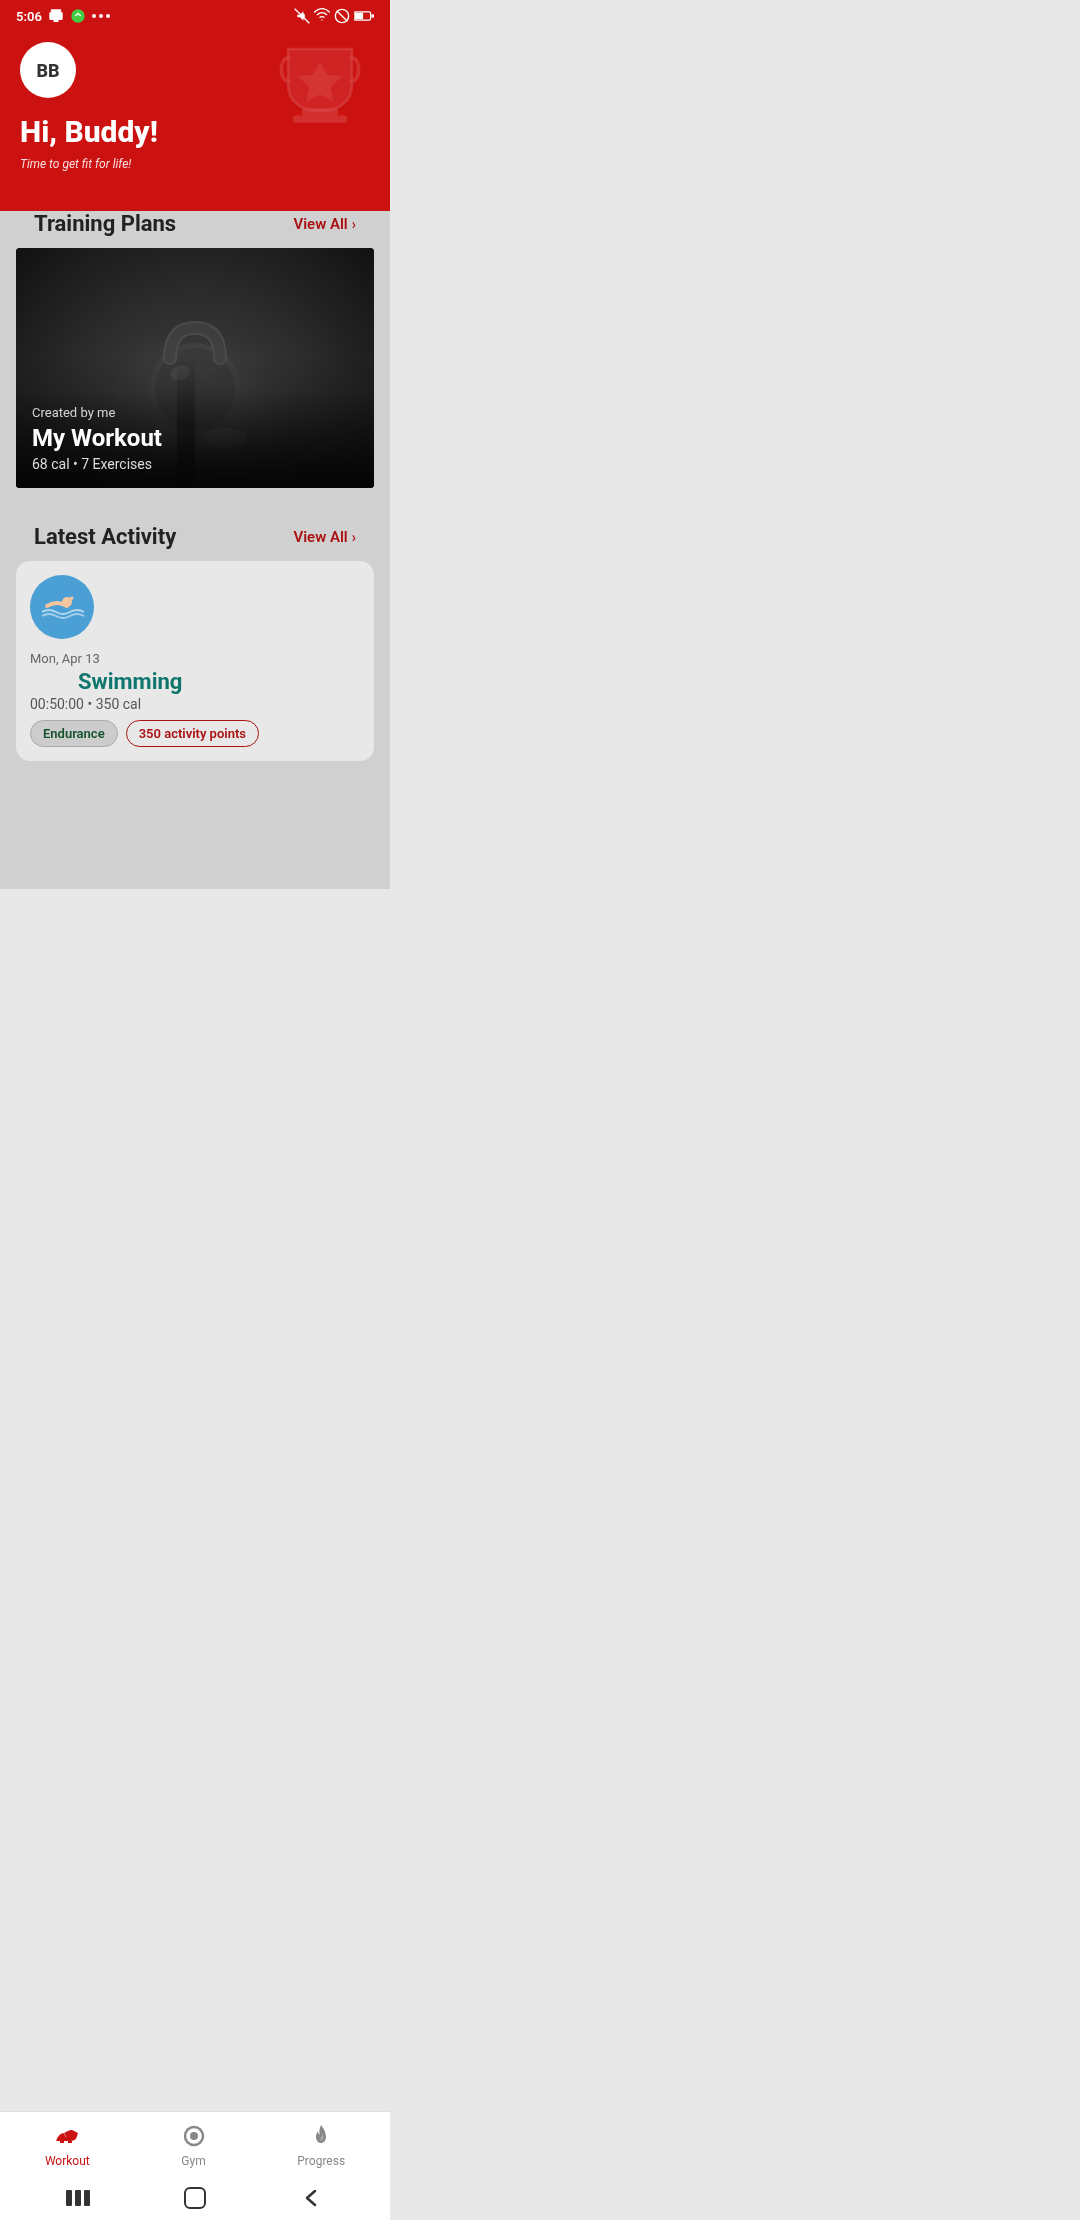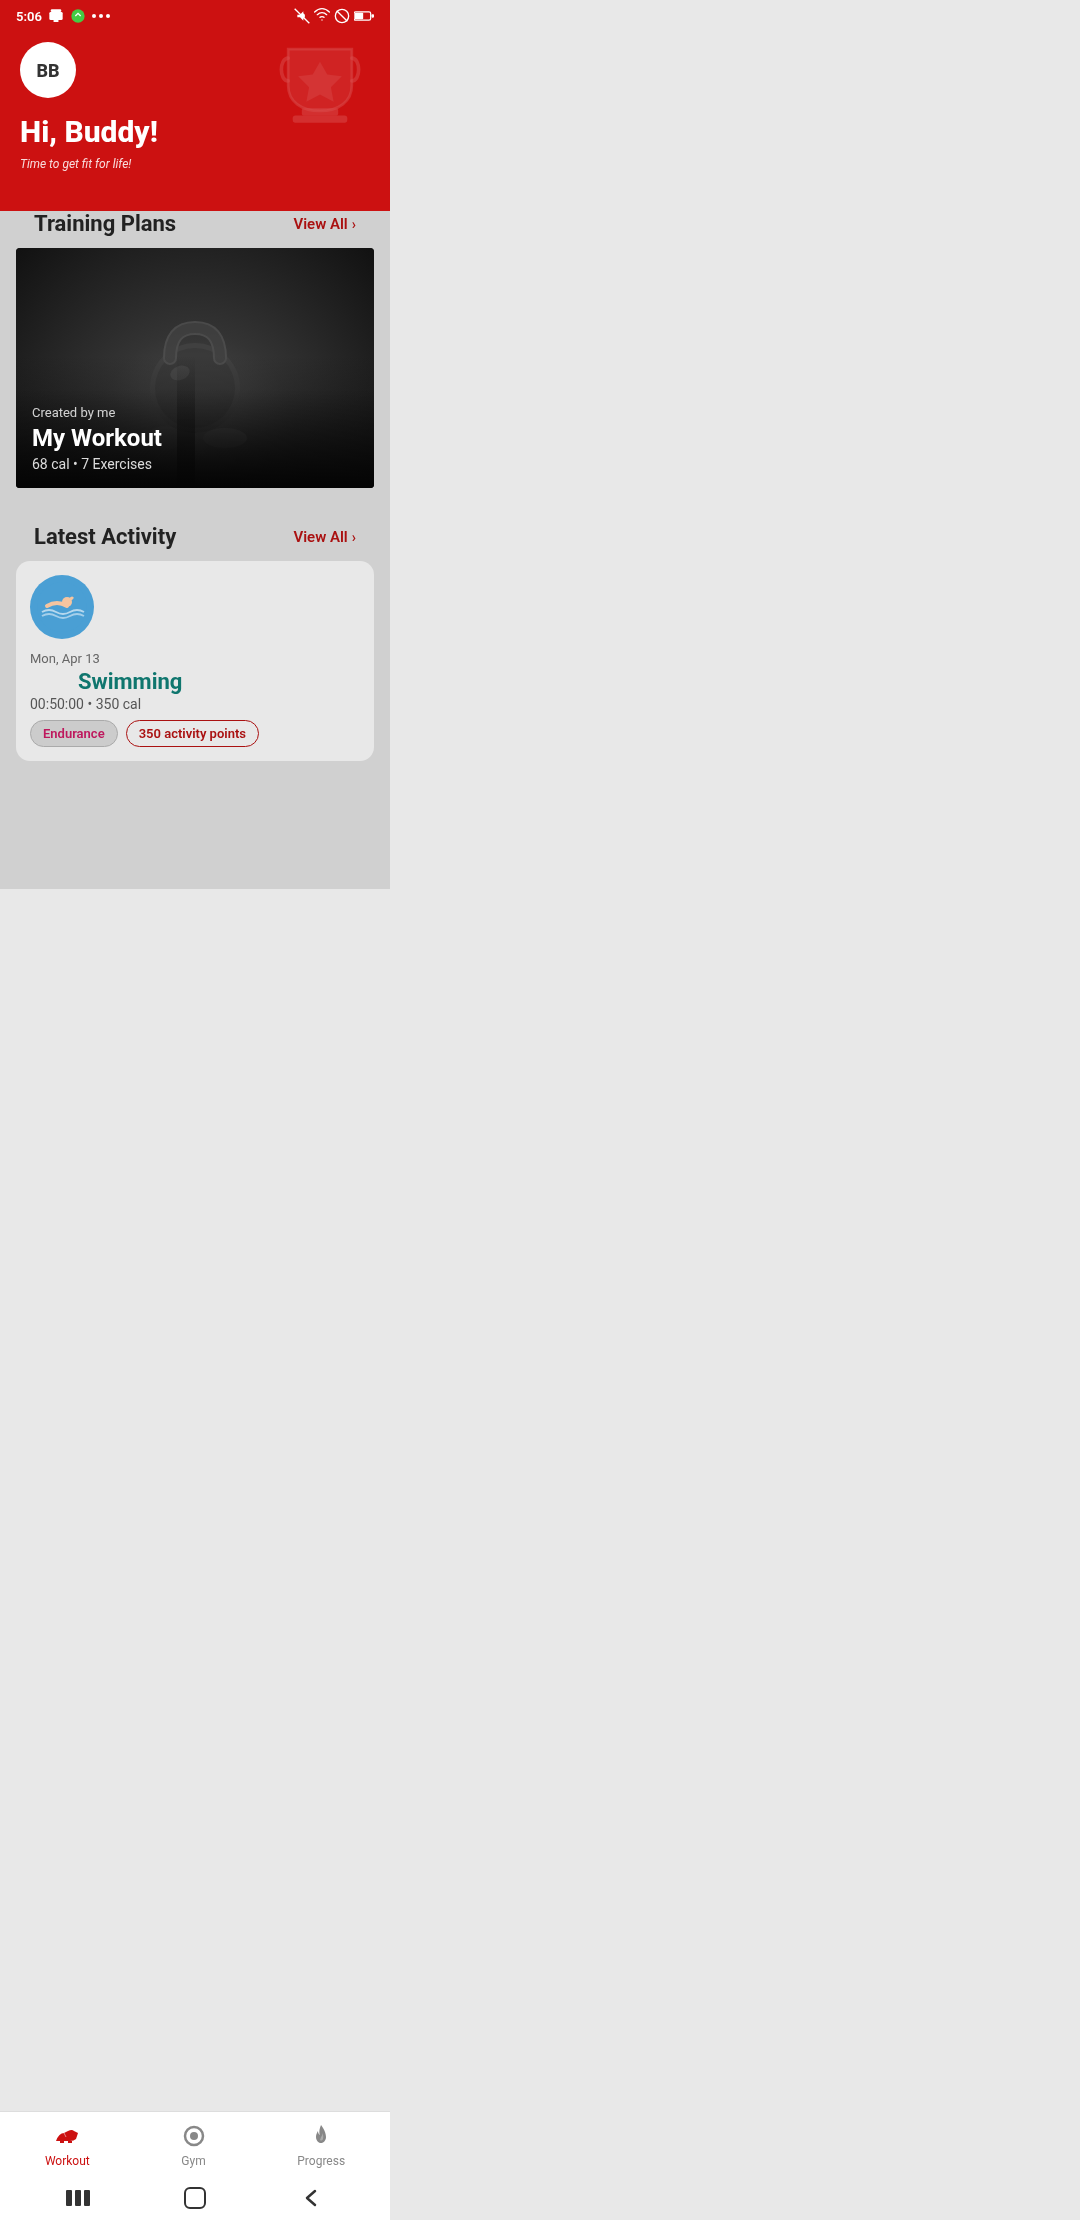--- a/index.html
+++ b/index.html
@@ -198,21 +198,21 @@
       flex-wrap: wrap;
     }
     .tag {
       padding: 5px 12px;
       border-radius: 20px;
       font-size: 13px;
       font-weight: 600;
     }
     .tag-endurance {
       background: #ccc;
-      color: #be185d;
+      color: #14532d;
       border: 1.5px solid #aaa;
     }
     .tag-points {
       background: transparent;
       color: #aa1111;
       border: 1.5px solid #aa1111;
     }
 
     
     .bottom-nav {

